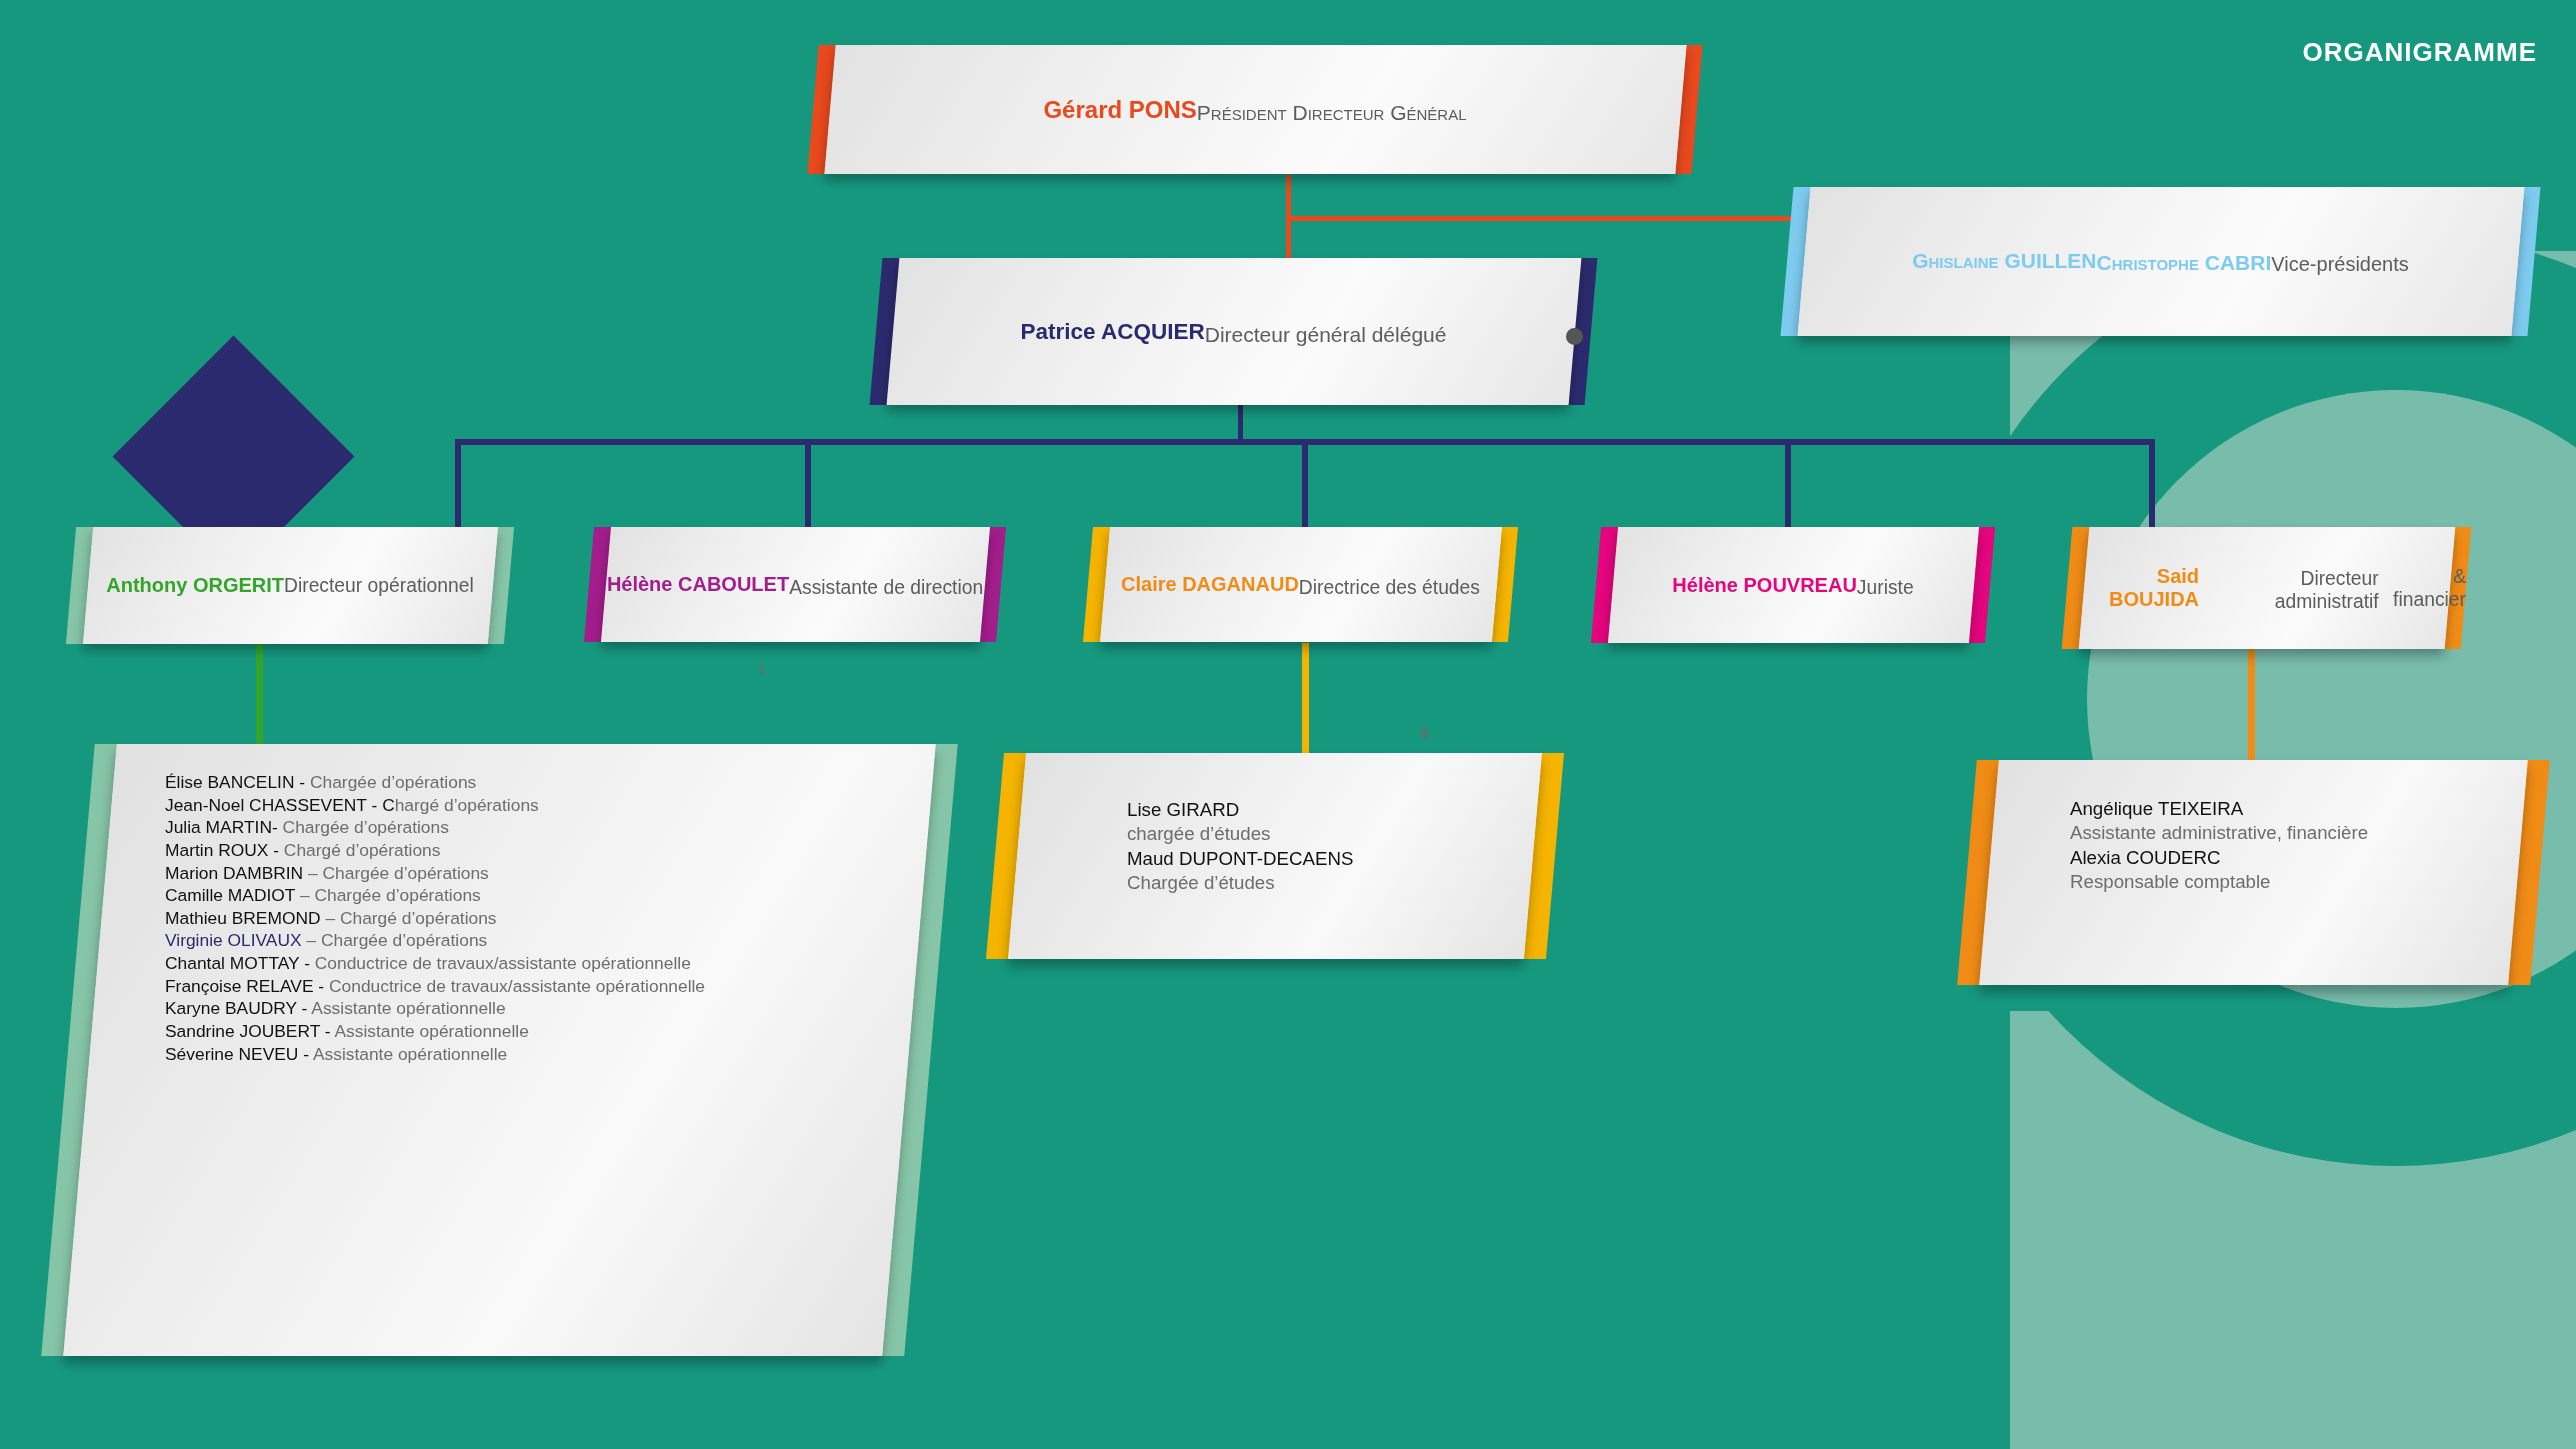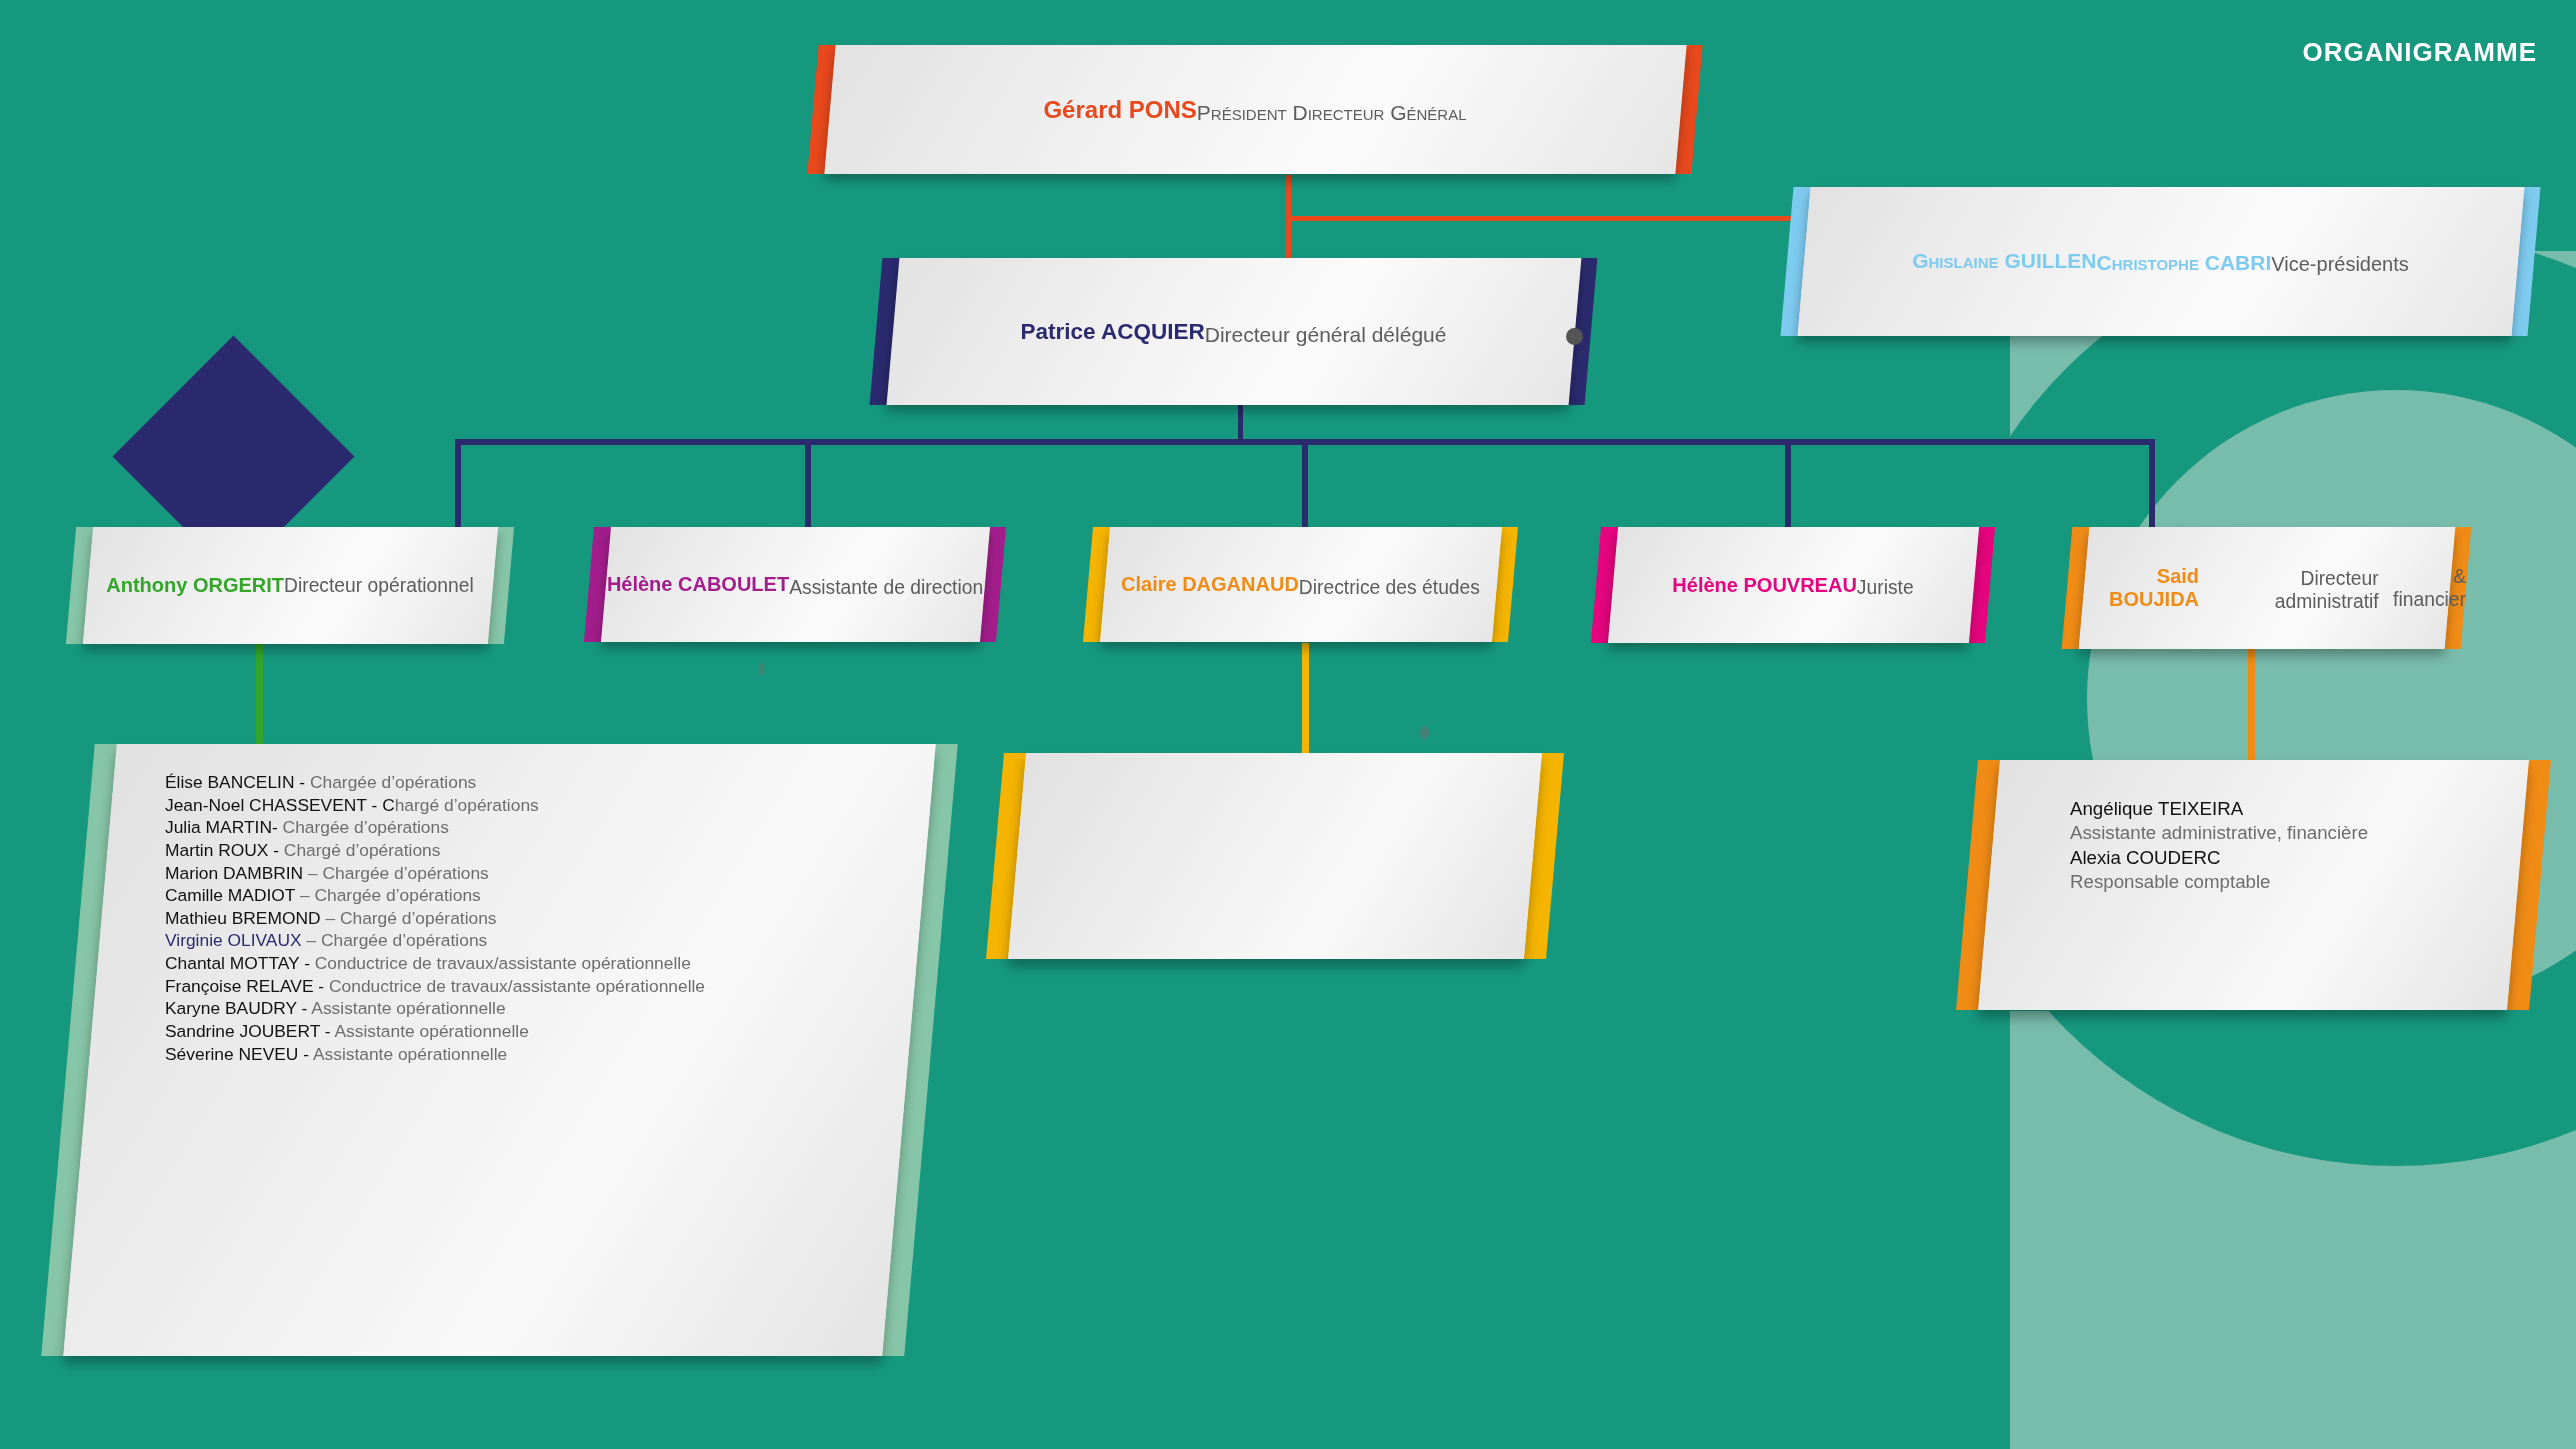--- a/index.html
+++ b/index.html
@@ -285,23 +285,29 @@
       <div class="li"><b>Karyne BAUDRY - </b><span>Assistante opérationnelle</span></div>
       <div class="li"><b>Sandrine JOUBERT  - </b><span>Assistante opérationnelle</span></div>
       <div class="li"><b>Séverine NEVEU  - </b><span>Assistante opérationnelle</span></div>
     </div>
   </div>
 
   <div class="listcard" style="left:995px;top:753px;width:560px;height:206px;">
     <div class="lbar-l" style="left:0;background:#f5b400;"></div>
     <div class="lbar-r" style="right:0;background:#f5b400;"></div>
     <div class="lplate"></div>
-  </div>
-
-  <div class="listcard" style="left:1967px;top:760px;width:573px;height:250px;">
+    <div class="listbody" style="left:132px;top:45px;width:399px;font-size:18.7px;">
+      <div class="li"><b>Lise GIRARD</b></div>
+      <div class="li"><span>chargée d’études</span></div>
+      <div class="li"><b>Maud DUPONT-DECAENS</b></div>
+      <div class="li"><span>Chargée d’études</span></div>
+    </div>
+  </div>
+
+  <div class="listcard" style="left:1967px;top:760px;width:573px;height:225px;">
     <div class="lbar-l" style="left:0;background:#f08c16;"></div>
     <div class="lbar-r" style="right:0;background:#f08c16;"></div>
     <div class="lplate"></div>
     <div class="listbody" style="left:103px;top:37px;width:412px;font-size:18.7px;">
       <div class="li"><b>Angélique TEIXEIRA</b></div>
       <div class="li"><span>Assistante administrative, financière</span></div>
       <div class="li"><b>Alexia COUDERC</b></div>
       <div class="li"><span>Responsable comptable</span></div>
     </div>
   </div>

